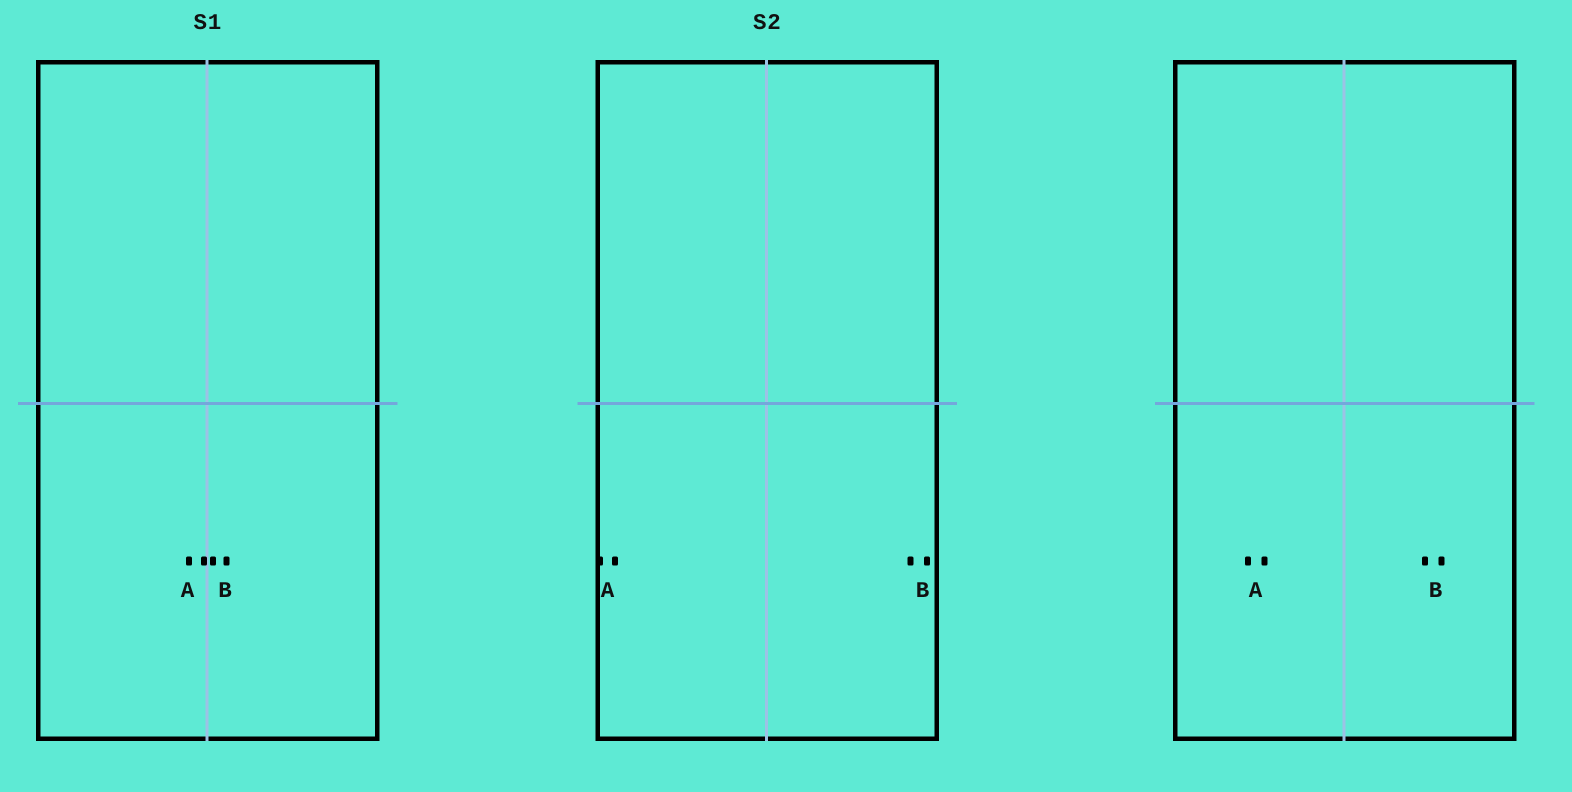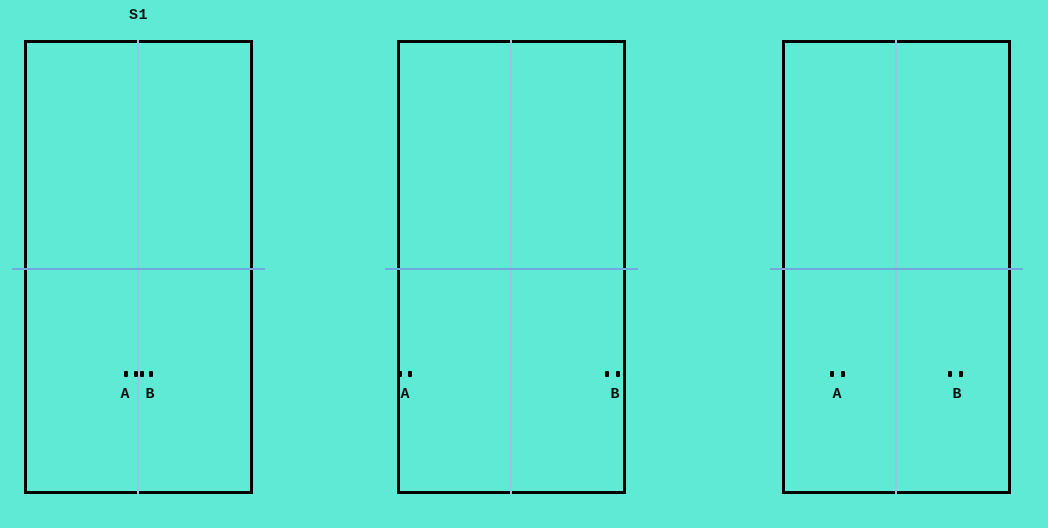--- a/index.html
+++ b/index.html
@@ -115,20 +115,21 @@
     <div class="horizontal-crossline"></div>
     <div class="dot dot-a1"></div>
     <div class="dot dot-a2"></div>
     <div class="dot dot-b1"></div>
     <div class="dot dot-b2"></div>
     <div class="point-label label-a">A</div>
     <div class="point-label label-b">B</div>
   </div>
 
   <div class="panel panel-s2">
+    <div class="panel-title">S2</div>
     <div class="tank-outline"></div>
     <div class="vertical-centerline"></div>
     <div class="horizontal-crossline"></div>
     <div class="dot dot-a1"></div>
     <div class="dot dot-a2"></div>
     <div class="dot dot-b1"></div>
     <div class="dot dot-b2"></div>
     <div class="point-label label-a">A</div>
     <div class="point-label label-b">B</div>
   </div>

